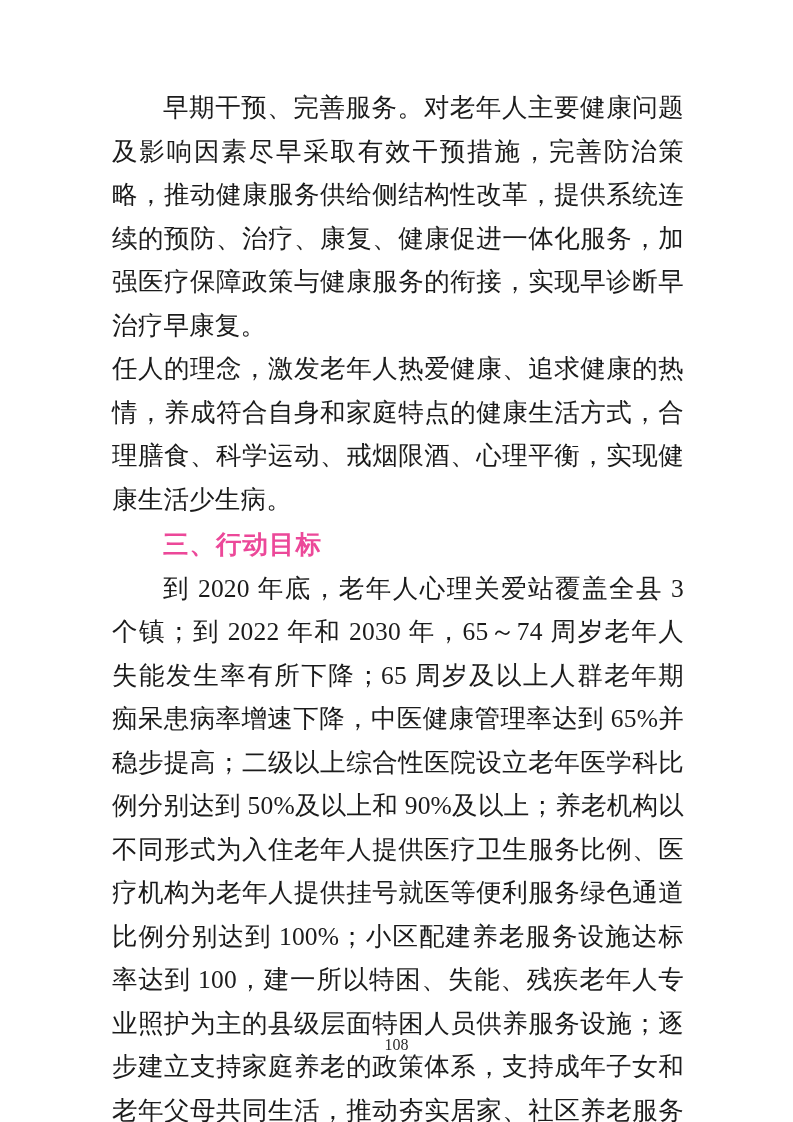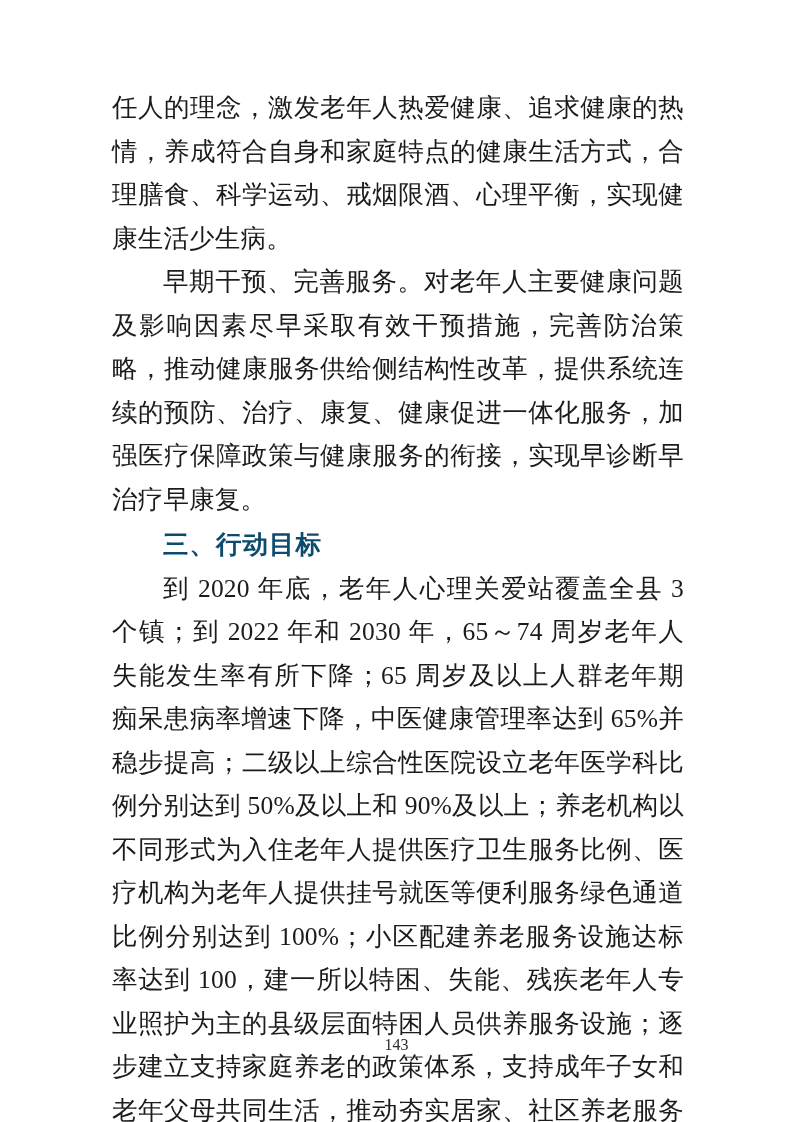--- a/index.html
+++ b/index.html
@@ -34,21 +34,21 @@
     margin: 0;
     letter-spacing: 0.2px;
     font-family: "Liberation Serif", "DejaVu Serif", serif;
   }
   .para.indent {
     text-indent: 2em;
   }
   .heading {
     font-size: 25.5px;
     line-height: 43.5px;
-    color: #0c4a6e;
+    color: #ec4899;
     font-weight: bold;
     text-indent: 2em;
     margin: 0;
     letter-spacing: 1px;
     font-family: "Liberation Sans", "DejaVu Sans", sans-serif;
   }
   .spacer-sm { height: 2px; }
   .page-number {
     position: absolute;
     left: 0;
@@ -58,20 +58,20 @@
     font-size: 16px;
     color: #2a2a2a;
     font-family: "Liberation Serif", "DejaVu Serif", serif;
   }
 </style>
 </head>
 <body>
 
 <div class="page">
   <div class="content">
+    <p class="para indent">早期干预、完善服务。对老年人主要健康问题及影响因素尽早采取有效干预措施，完善防治策略，推动健康服务供给侧结构性改革，提供系统连续的预防、治疗、康复、健康促进一体化服务，加强医疗保障政策与健康服务的衔接，实现早诊断早治疗早康复。</p>
     <p class="para">任人的理念，激发老年人热爱健康、追求健康的热情，养成符合自身和家庭特点的健康生活方式，合理膳食、科学运动、戒烟限酒、心理平衡，实现健康生活少生病。</p>
-    <p class="para indent">早期干预、完善服务。对老年人主要健康问题及影响因素尽早采取有效干预措施，完善防治策略，推动健康服务供给侧结构性改革，提供系统连续的预防、治疗、康复、健康促进一体化服务，加强医疗保障政策与健康服务的衔接，实现早诊断早治疗早康复。</p>
     <div class="spacer-sm"></div>
     <h2 class="heading">三、行动目标</h2>
     <p class="para indent">到 2020 年底，老年人心理关爱站覆盖全县 3 个镇；到 2022 年和 2030 年，65～74 周岁老年人失能发生率有所下降；65 周岁及以上人群老年期痴呆患病率增速下降，中医健康管理率达到 65%并稳步提高；二级以上综合性医院设立老年医学科比例分别达到 50%及以上和 90%及以上；养老机构以不同形式为入住老年人提供医疗卫生服务比例、医疗机构为老年人提供挂号就医等便利服务绿色通道比例分别达到 100%；小区配建养老服务设施达标率达到 100，建一所以特困、失能、残疾老年人专业照护为主的县级层面特困人员供养服务设施；逐步建立支持家庭养老的政策体系，支持成年子女和老年父母共同生活，推动夯实居家、社区养老服务设施基础；全面建成农村留守老年</p>
   </div>
-  <div class="page-number">143</div>
+  <div class="page-number">108</div>
 </div>
 
 </body></html>

